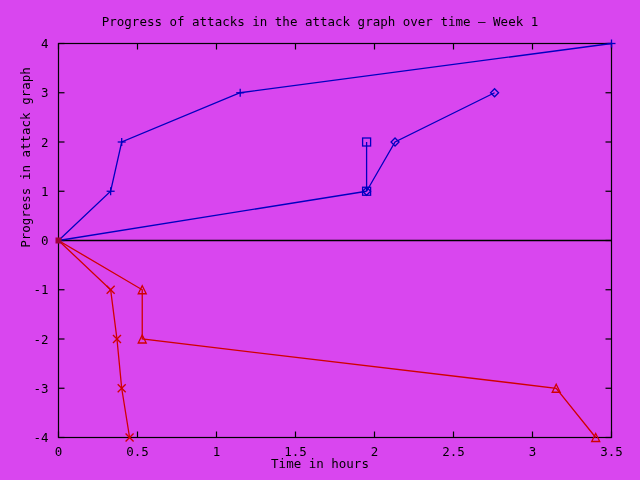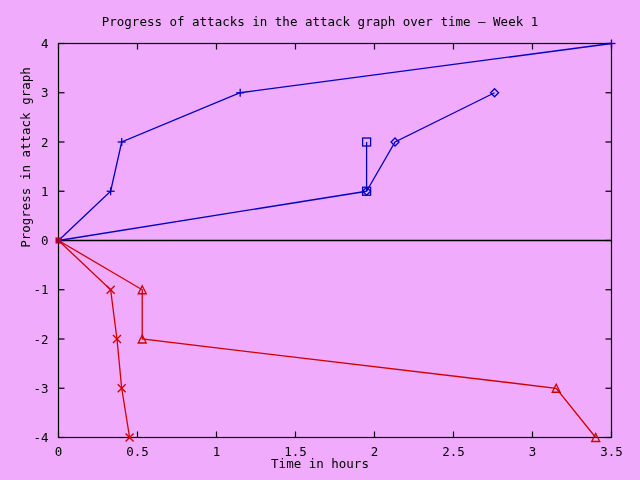--- a/index.html
+++ b/index.html
@@ -4,21 +4,21 @@
 <style>
   html, body {
     margin: 0;
     padding: 0;
     background: #ffffff;
   }
   #root {
     position: relative;
     width: 640px;
     height: 480px;
-    background: #f0abfc;
+    background: #d946ef;
     font-family: "DejaVu Sans Mono", "Liberation Mono", monospace;
     overflow: hidden;
   }
   #chart-title {
     position: absolute;
     left: 0;
     top: 14px;
     width: 640px;
     text-align: center;
     font-size: 12.5px;

